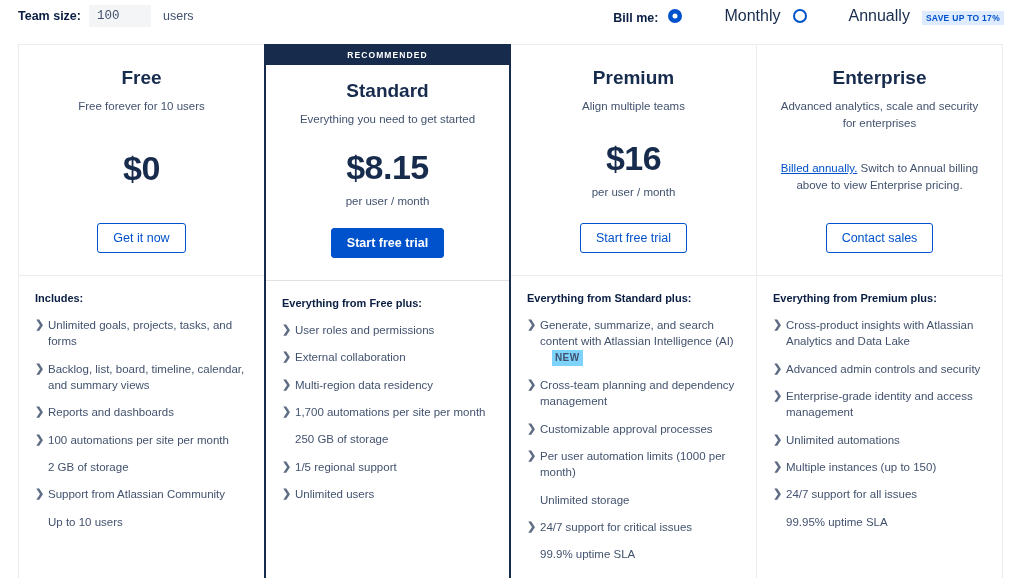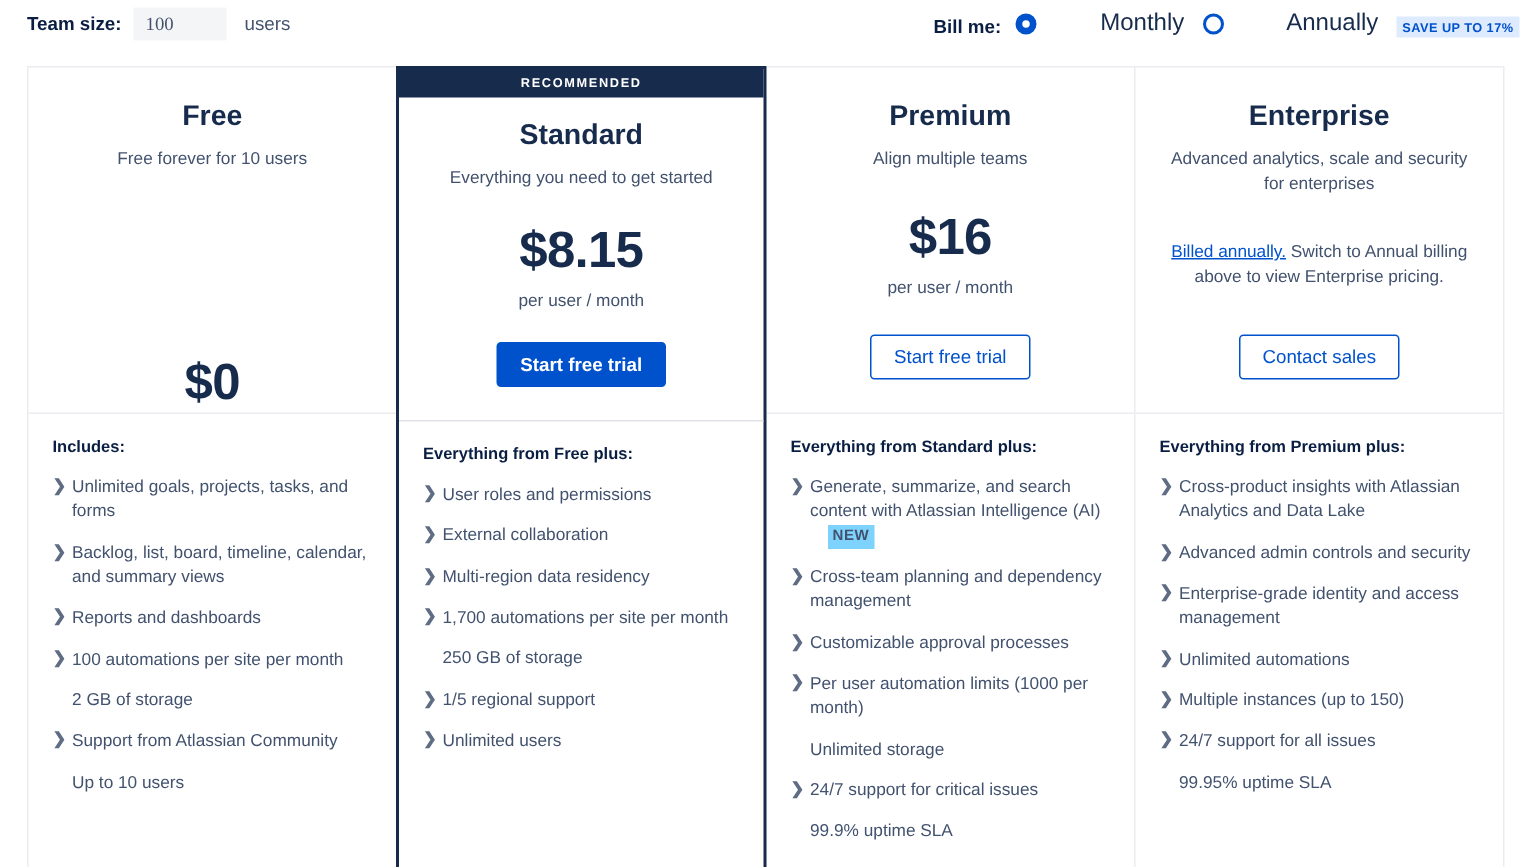--- a/index.html
+++ b/index.html
@@ -7,29 +7,29 @@
     width: 1024px; height: 578px;
     background: #ffffff;
     font-family: "Liberation Sans", sans-serif;
     color: #172B4D;
     overflow: hidden;
   }
   .page { position: relative; width: 1024px; height: 578px; }
 
   
   .topbar {
-    height: 32px; padding: 0 11px 0 18px;
+    height: 32px; padding: 0 20px 0 18px;
     display: flex; align-items: center; justify-content: space-between; gap: 32px;
   }
   .team-size { display: flex; align-items: center; gap: 0; }
   .team-size-label { font-size: 12.5px; font-weight: bold; color: #091E42; margin-right: 8px; }
   .team-size-input {
     width: 62px; height: 22px;
     background: #F4F5F7; border: none; outline: none;
-    font-family: Liberation Serif, serif;
+    font-family: Liberation Mono, monospace;
     font-size: 12.5px; color: #42526E;
     padding: 0 8px;
   }
   .team-size-unit { font-size: 12.5px; color: #42526E; margin-left: 12px; }
 
   .billme { display: flex; align-items: flex-end; gap: 0; }
   .billme-label { font-size: 12.5px; font-weight: bold; color: #091E42; margin-right: 10px; }
   .radio-opt { display: flex; align-items: center; cursor: pointer; margin-right: 12px; }
   .radio {
     width: 14px; height: 14px; border-radius: 50%;
@@ -144,20 +144,21 @@
   </div>
 
   <div class="cards" id="cards">
       <div class="card">
         <div class="card-top">
           <div class="plan-name">Free</div>
           <div class="plan-tag">Free forever for 10 users</div>
           <div class="price-block">
             <div class="price">$0</div>
           </div>
+          <div class="cta-wrap"><button class="btn btn-outline">Get it now</button></div>
         </div>
         <div class="card-divider"></div>
         <div class="card-body">
           <div class="includes-title">Includes:</div>
           <div class="feat">
             <span class="chev">❯</span>
             <span class="ftext"><span>Unlimited goals, projects, tasks, and forms</span></span>
           </div>
           <div class="feat">
             <span class="chev">❯</span>

